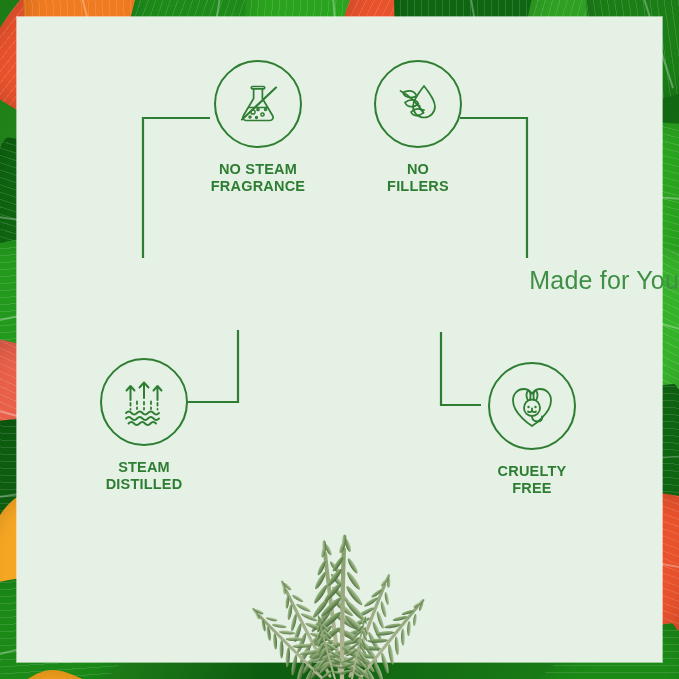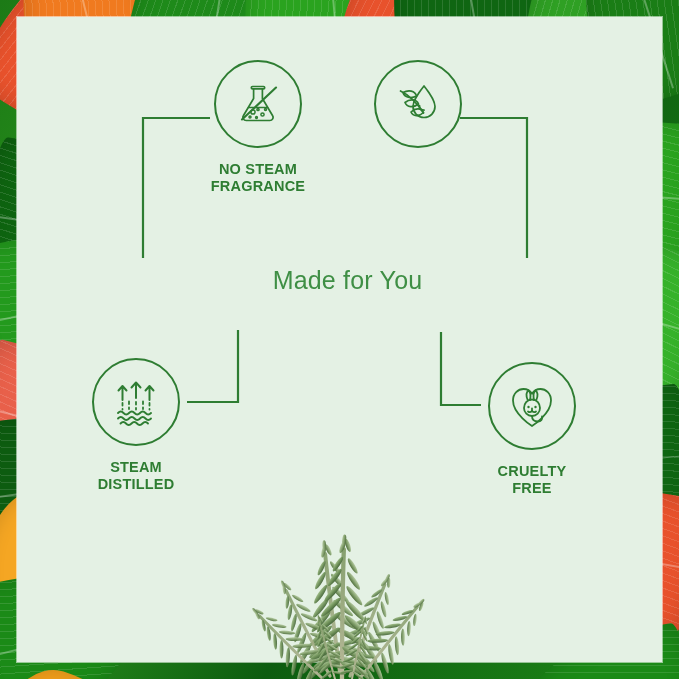--- a/index.html
+++ b/index.html
@@ -105,21 +105,21 @@
     font-weight: bold;
     font-size: 14.5px;
     line-height: 1.18;
     letter-spacing: .2px;
     white-space: pre-line;
   }
 
   
   #badge-no-added-fragrance { left: 210px; top: 60px; }
   #badge-no-fillers         { left: 370px; top: 60px; }
-  #badge-steam-distilled    { left: 88px;  top: 358px; }
+  #badge-steam-distilled    { left: 96px;  top: 358px; }
   #badge-cruelty-free       { left: 484px; top: 362px; }
 
   
   .headline-wrap {
     position: absolute;
     left: 0;
     right: 0;
     top: 250px;
     text-align: center;
   }
@@ -131,20 +131,21 @@
     color: #2f8b33;
     letter-spacing: -0.5px;
     margin: 0;
   }
   .subheadline {
     margin: 16px 0 0 16px;
     font-size: 25px;
     color: #3f8f45;
     font-weight: normal;
     letter-spacing: .2px;
+    text-align: right;
   }
 
   
   .rosemary {
     position: absolute;
     left: 190px;
     bottom: 0;
     width: 300px;
     height: 265px;
     pointer-events: none;
@@ -267,20 +268,22 @@
           <path d="M28.5 28.5 a4.6 4.6 0 0 0 4.6 4.6"></path>
 
           <path d="M9.5 14 C18 18 26 26 32.5 36"></path>
 
           <path d="M12 15.5 C17.5 12.5 24 13.5 25.5 19 C20 22 13.5 20.5 12 15.5 z"></path>
           <path d="M14 25.5 C19 21.5 25.5 22 27.5 27 C22.5 31 16 30.5 14 25.5 z"></path>
           <path d="M20 35 C24.5 30.5 30.5 31 32.5 35.5 C28 40 22 39.5 20 35 z"></path>
         </g>
       </svg>
     </div>
+    <div class="badge-label">NO
+FILLERS</div>
   </div>
 
   <div class="badge" id="badge-steam-distilled">
     <div class="circle">
       <svg width="54" height="54" viewBox="0 0 54 54">
         <g fill="none" stroke="#2e7d32" stroke-width="2" stroke-linecap="round" stroke-linejoin="round">
 
           <path d="M13.5 25 V11.5 M9.5 15.5 L13.5 11 L17.5 15.5"></path>
           <path d="M27 23 V8 M22.5 12.5 L27 7.5 L31.5 12.5"></path>
           <path d="M40.5 25 V11.5 M36.5 15.5 L40.5 11 L44.5 15.5"></path>

